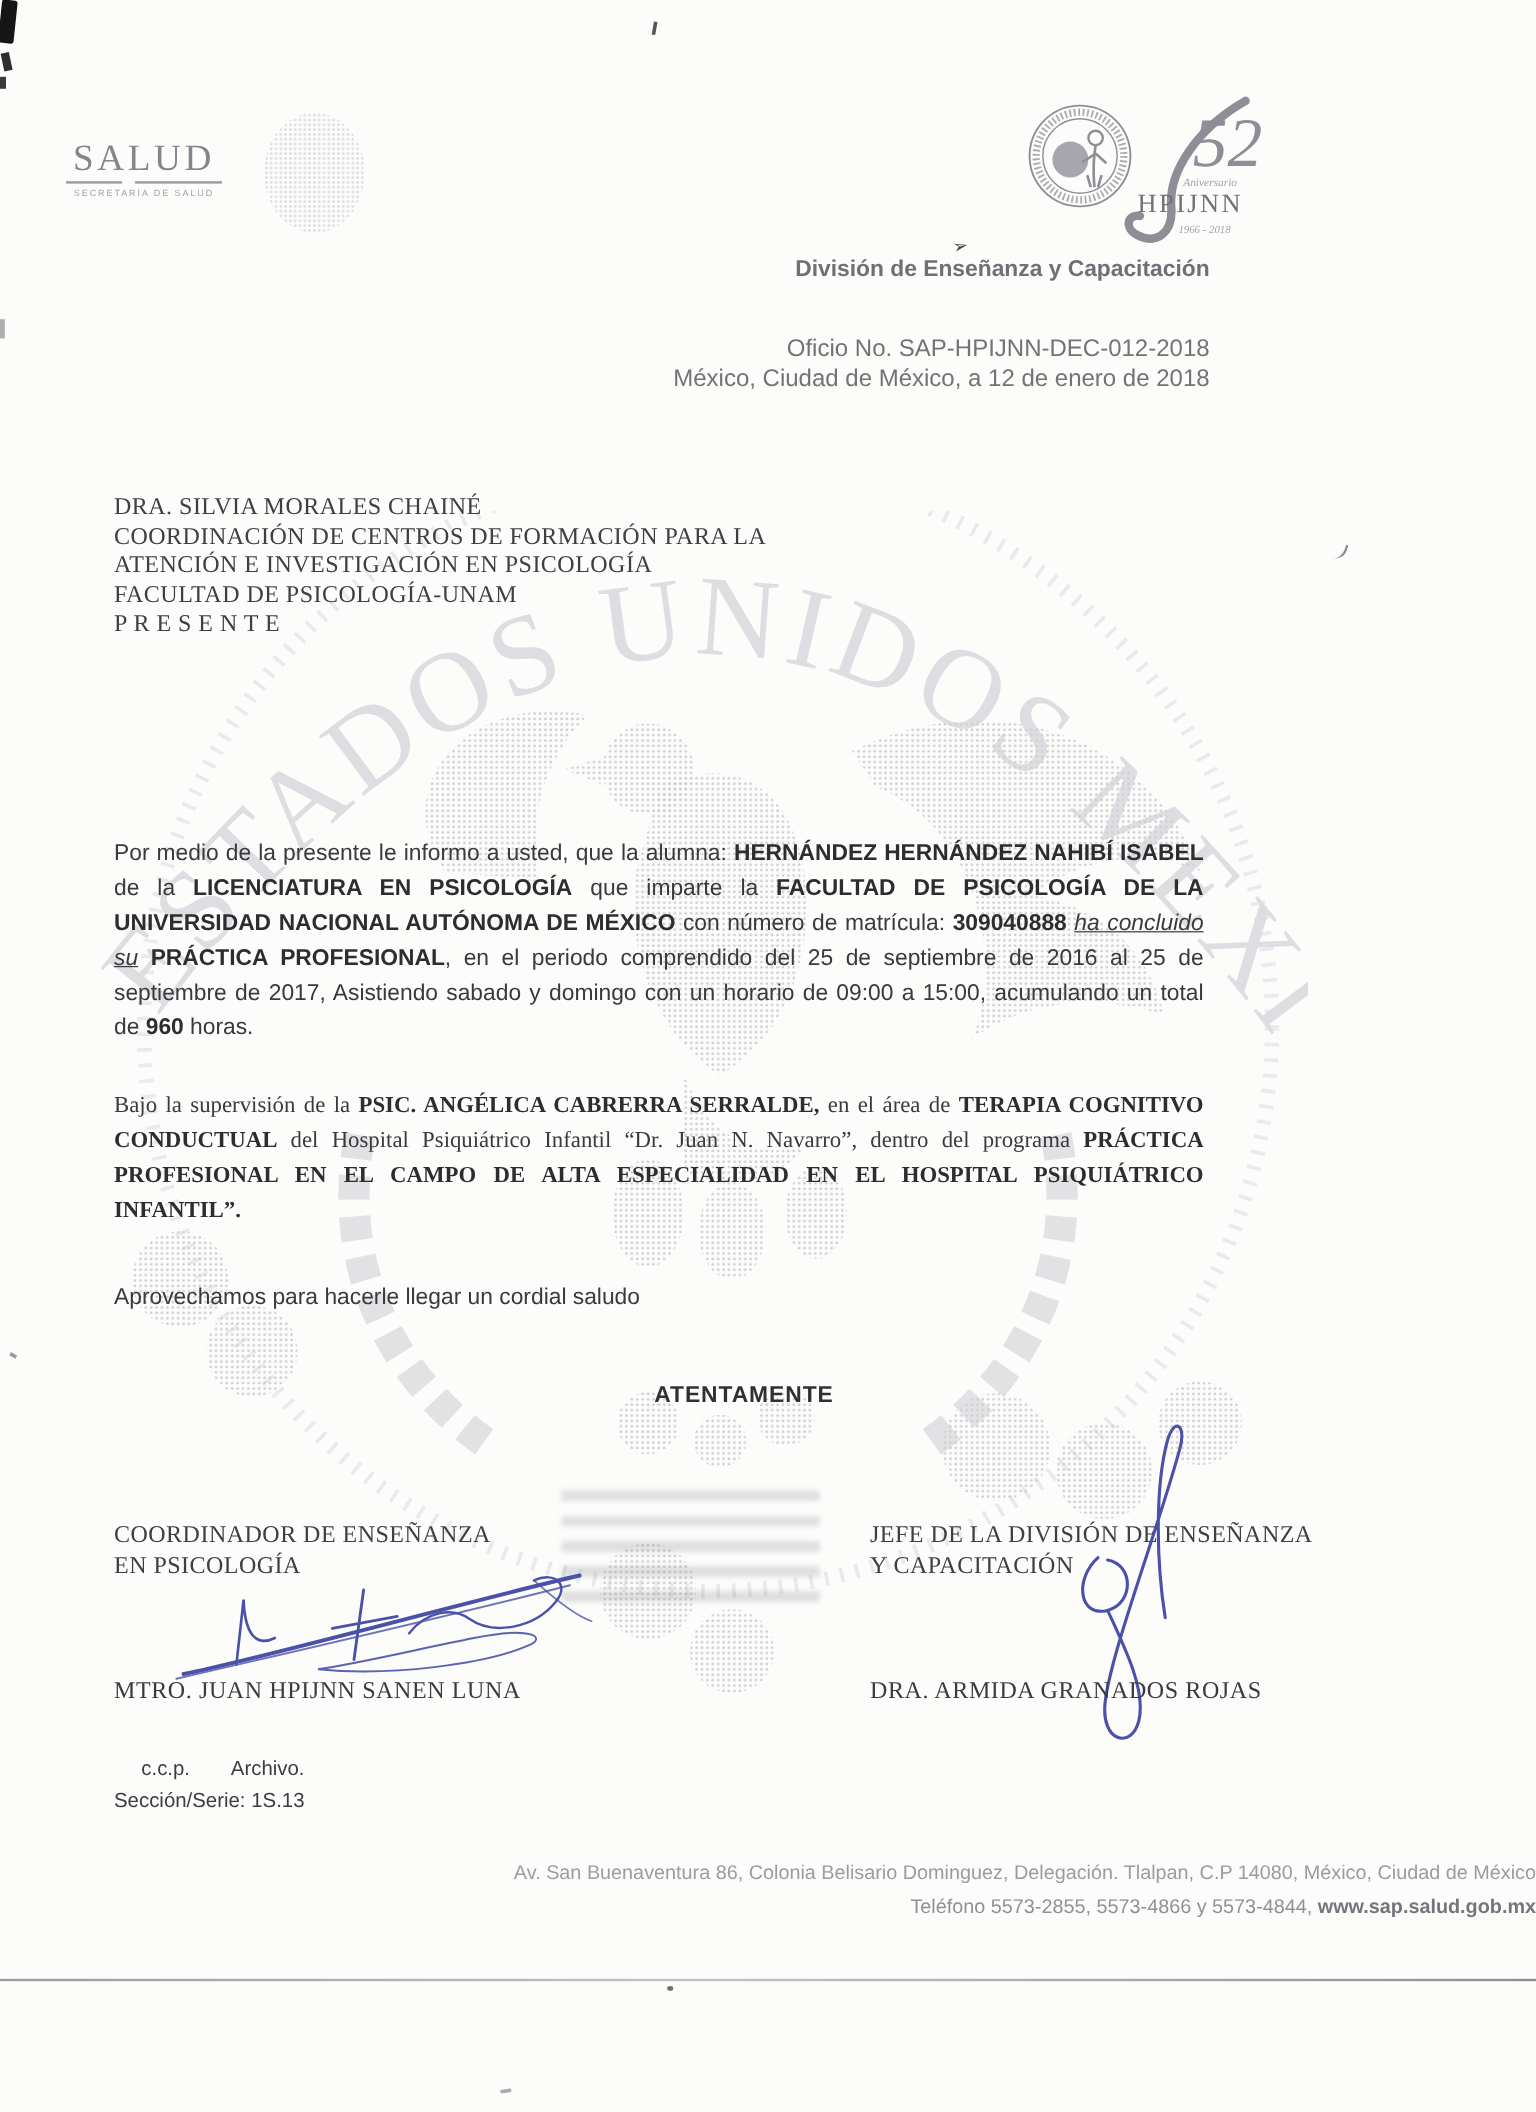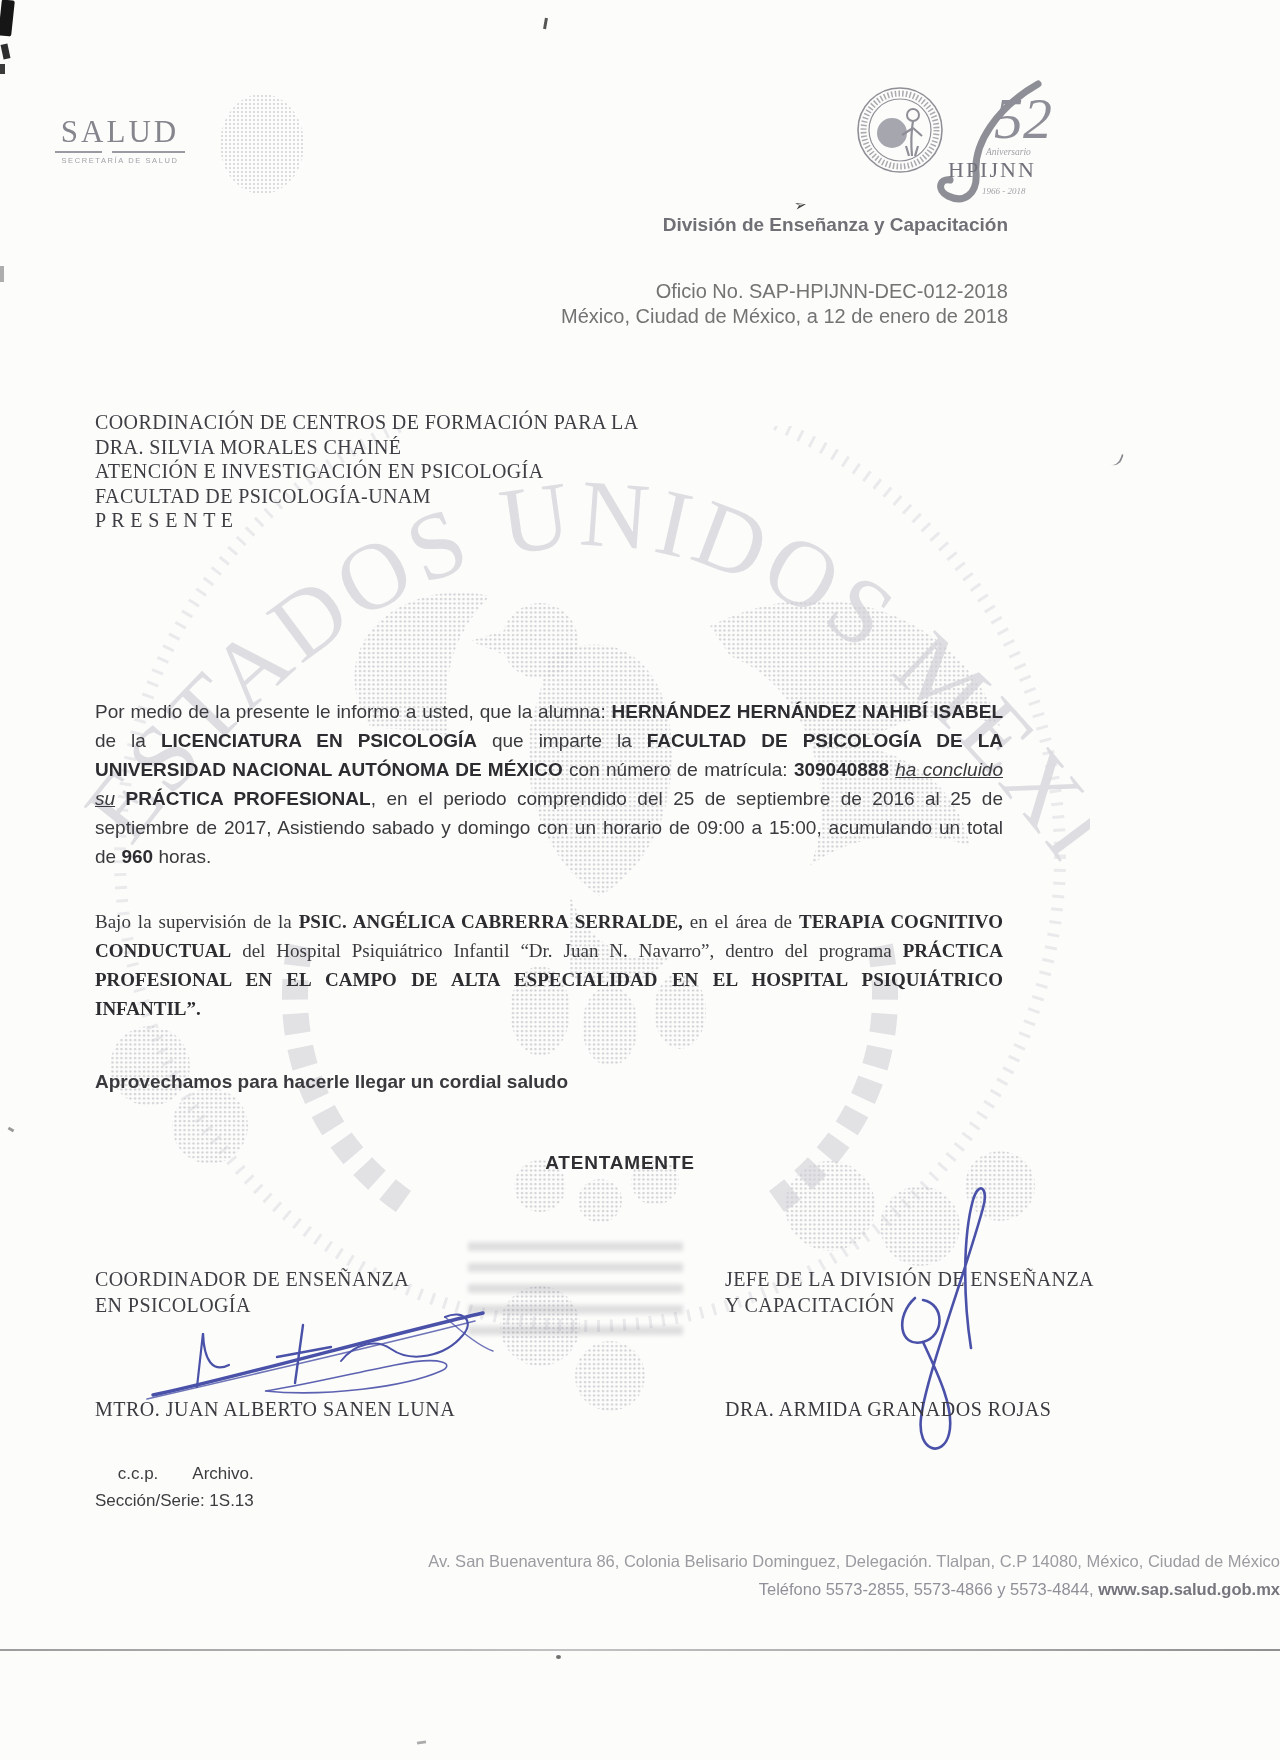--- a/index.html
+++ b/index.html
@@ -22,21 +22,21 @@
   .division{left:560px;top:214px;width:448px;text-align:right;
     font-size:19px;font-weight:bold;color:#6f6f76;}
   .oficio-block{left:500px;top:279px;width:508px;text-align:right;font-size:20px;color:#737373;line-height:25px;}
   
   .recipient{left:95px;top:410px;font-family:"Liberation Serif", serif;
     font-size:20px;line-height:24.5px;color:#3e3e44;letter-spacing:.4px;}
   
   .para{left:95px;width:908px;font-size:19px;line-height:29px;text-align:justify;color:#3a3a3e;}
   .p1{top:678px;}
   .p2{top:888px;font-family:Liberation Serif, serif;}
-  .p3{top:1048px;text-align:left;font-weight:bold;}
+  .p3{top:1048px;text-align:left;}
   .closing{left:320px;top:1152px;width:600px;text-align:center;
     font-size:19px;font-weight:bold;letter-spacing:.8px;color:#303034;}
   .b{font-weight:bold;color:#2d2d31;}
   .i{font-style:italic;}
   .u{text-decoration:underline;}
   
   .sig-title{font-family:"Liberation Serif", serif;font-size:20px;line-height:26px;
     color:#3e3e44;letter-spacing:.4px;}
   .sig-title.left{left:95px;top:1266px;}
   .sig-title.right{left:725px;top:1266px;}
@@ -141,22 +141,22 @@
 
   <span class="abs art a10">➢</span>
 
   <div class="abs division z">División de Enseñanza y Capacitación</div>
   <div class="abs oficio-block z">
     <div>Oficio No. SAP-HPIJNN-DEC-012-2018</div>
     <div>México, Ciudad de México,  a 12 de enero de 2018</div>
   </div>
 
   <div class="abs recipient z">
+    <div>DRA. SILVIA MORALES CHAINÉ</div>
     <div>COORDINACIÓN DE CENTROS DE FORMACIÓN PARA LA</div>
-    <div>DRA. SILVIA MORALES CHAINÉ</div>
     <div>ATENCIÓN E INVESTIGACIÓN EN PSICOLOGÍA</div>
     <div>FACULTAD DE PSICOLOGÍA-UNAM</div>
     <div>P R E S E N T E</div>
   </div>
 
   <p class="abs para p1 z"><span>Por medio de la presente le informo a usted, que la alumna: </span><span class="b">HERNÁNDEZ HERNÁNDEZ NAHIBÍ ISABEL</span><span> de la </span><span class="b">LICENCIATURA EN PSICOLOGÍA</span><span> que imparte la </span><span class="b">FACULTAD DE PSICOLOGÍA DE LA UNIVERSIDAD NACIONAL AUTÓNOMA DE MÉXICO</span><span> con número de matrícula: </span><span class="b">309040888</span><span> </span><span class="i u">ha concluido su</span><span> </span><span class="b">PRÁCTICA PROFESIONAL</span><span>, en el periodo comprendido del 25 de septiembre de 2016 al 25 de septiembre de 2017, Asistiendo sabado y domingo con un horario de 09:00 a 15:00, acumulando un total de </span><span class="b">960</span><span> horas.</span></p>
   <p class="abs para p2 z"><span>Bajo la supervisión de la </span><span class="b">PSIC. ANGÉLICA CABRERRA SERRALDE,</span><span> en el área de </span><span class="b">TERAPIA COGNITIVO CONDUCTUAL</span><span> del Hospital Psiquiátrico Infantil “Dr. Juan N. Navarro”, dentro del programa </span><span class="b">PRÁCTICA PROFESIONAL EN EL CAMPO DE ALTA ESPECIALIDAD EN EL HOSPITAL PSIQUIÁTRICO INFANTIL”.</span></p>
   <p class="abs para p3 z">Aprovechamos para hacerle llegar un cordial saludo</p>
 
   <div class="abs closing z">ATENTAMENTE</div>
@@ -184,21 +184,21 @@
     </g>
   </svg>
 
   <svg class="abs sig-svg z" style="left:893px;top:1178px" width="115" height="285" viewBox="0 0 115 285">
     <g stroke="#4a51a8" fill="none" stroke-linecap="round">
       <path d="M22 120 C 2 138, 6 170, 30 164 C 52 158, 52 126, 30 122" stroke-width="2.6"></path>
       <path d="M30 164 C 46 198, 62 232, 56 256 C 50 280, 24 274, 28 240 C 33 198, 72 96, 90 30 C 96 10, 86 2, 80 22 C 70 58, 70 120, 78 170" stroke-width="2.6"></path>
     </g>
   </svg>
 
-  <div class="abs sig-name left z">MTRO. JUAN ALBERTO SANEN LUNA</div>
+  <div class="abs sig-name left z">MTRO. JUAN HPIJNN SANEN LUNA</div>
   <div class="abs sig-name right z">DRA. ARMIDA GRANADOS ROJAS</div>
 
   <div class="abs cc z">
     <div><span>c.c.p.</span><span class="gap"></span><span>Archivo.</span></div>
     <div>Sección/Serie:  1S.13</div>
   </div>
 
   <div class="abs footer l1 z">Av. San Buenaventura 86, Colonia Belisario Dominguez, Delegación. Tlalpan, C.P 14080, México, Ciudad de México</div>
   <div class="abs footer l2 z">
     <span>Teléfono 5573-2855, 5573-4866 y 5573-4844, </span><span class="web">www.sap.salud.gob.mx</span>

